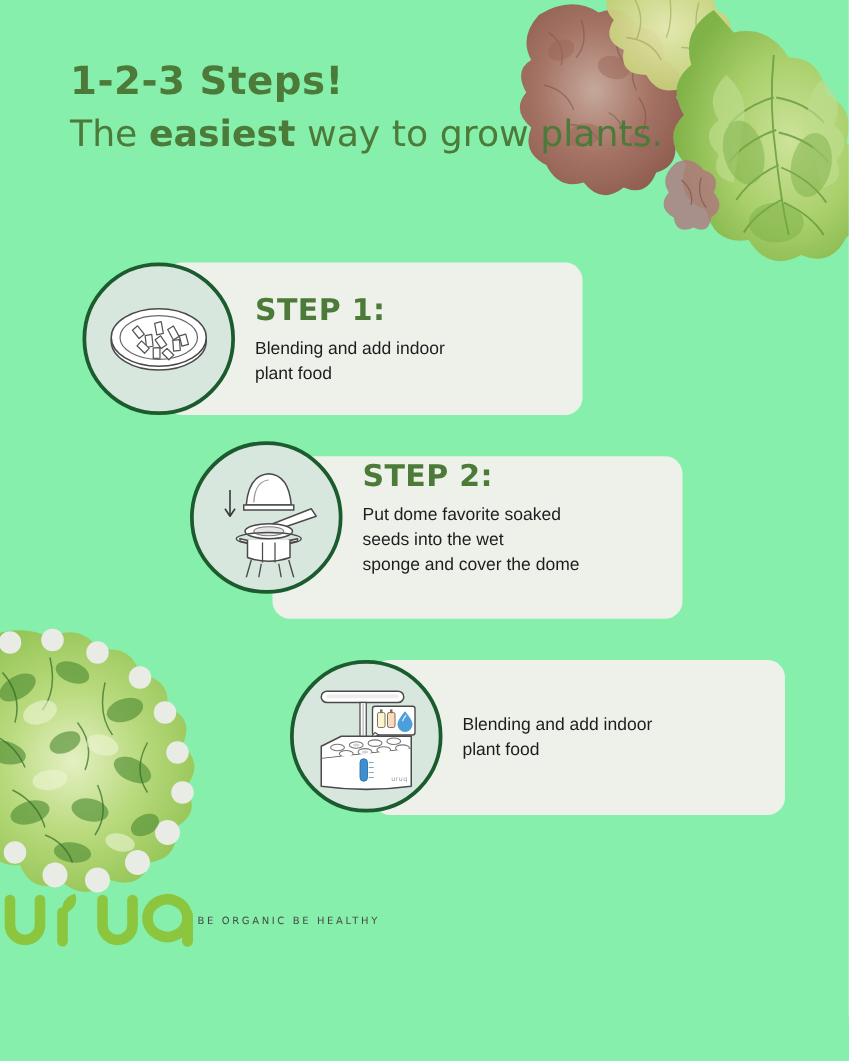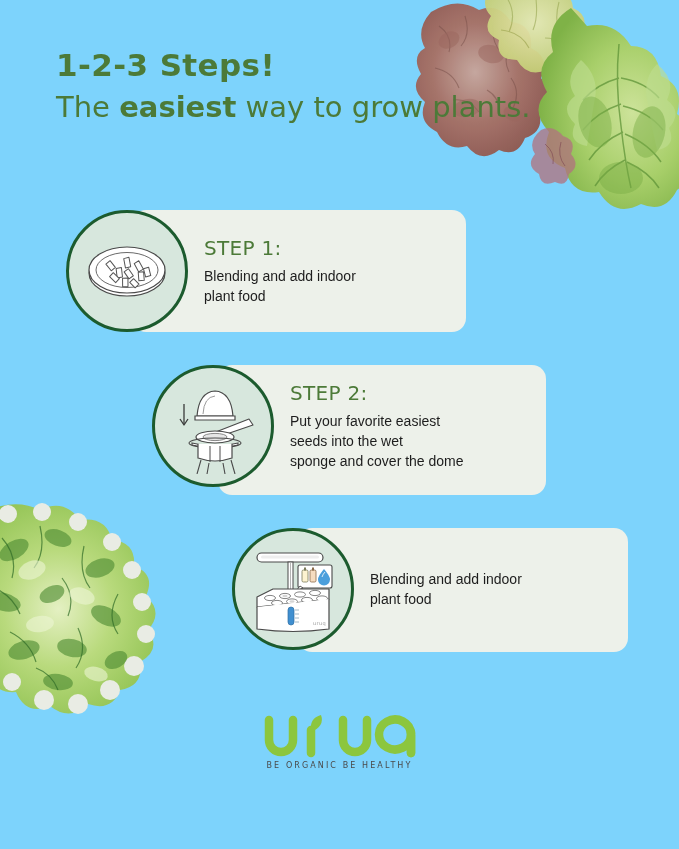--- a/index.html
+++ b/index.html
@@ -3,21 +3,21 @@
 <meta charset="utf-8">
 <style>
   html,body{margin:0;padding:0;}
   body{
     width:679px;height:849px;
     background:#e9ece4;
     font-family:"Liberation Sans", sans-serif;
     overflow:hidden;
     position:relative;
   }
-  .stage{position:relative;width:679px;height:849px;overflow:hidden;background:#7dd3fc;}
+  .stage{position:relative;width:679px;height:849px;overflow:hidden;background:#86efac;}
 
   
   .art{position:absolute;pointer-events:none;}
   #lettuce-top{right:-6px;top:-18px;width:290px;height:240px;}
   #lettuce-bottom{left:-34px;top:498px;width:250px;height:232px;}
 
   
   .headline-block{position:absolute;left:56px;top:48px;width:470px;}
   .headline{
     font-family:"DejaVu Sans", sans-serif;
@@ -34,21 +34,21 @@
 
   
   .step{position:absolute;display:flex;align-items:center;}
   .step-card{
     position:absolute;
     background:#edf1ea;
     border-radius:14px;
   }
   #step-1{left:66px;top:210px;}
   #card-1{left:132px;top:210px;width:334px;height:122px;}
-  #step-2{left:152px;top:365px;}
+  #step-2{left:152px;top:353px;}
   #card-2{left:218px;top:365px;width:328px;height:130px;}
   #step-3{left:232px;top:528px;}
   #card-3{left:298px;top:528px;width:330px;height:124px;}
 
   .circle{
     position:relative;
     width:122px;height:122px;flex:0 0 122px;
     border-radius:50%;
     background:#d7e7dd;
     border:3px solid #1c5b2e;
@@ -58,35 +58,35 @@
   }
   .circle svg{display:block;}
 
   .step-text{
     position:relative;z-index:4;
     margin-left:16px;
     padding-right:6px;
   }
   .step-title{
     font-family:"DejaVu Sans", sans-serif;
-    font-size:20px;font-weight:normal;
+    font-size:24px;font-weight:bold;
     color:#4c7a38;letter-spacing:.3px;
     margin:0 0 6px 0;
   }
   .step-desc{
     font-family:Liberation Sans, sans-serif;
     font-size:14px;color:#1d1d1d;
     margin:0;line-height:1.45;
     white-space:pre-line;
   }
 
   
   .logo-wrap{
     position:absolute;left:0;right:0;top:712px;
-    display:flex;flex-direction:column;align-items:center;
+    display:flex;align-items:center;
   }
   .logo-mark{display:block;}
   .logo-tag{
     font-family:"DejaVu Sans", sans-serif;
     font-size:8px;color:#4a4a4a;
     letter-spacing:2.1px;margin-top:3px;
   }
 </style>
 </head>
 <body>
@@ -294,21 +294,21 @@
 
         <path d="M33 66 L33 80 Q50 86 67 80 L67 66" fill="#ffffff" stroke="#4a4a4a" stroke-width="1.2"></path>
         <line x1="45" y1="68" x2="45" y2="84" stroke="#4a4a4a" stroke-width="1"></line>
         <line x1="55" y1="68" x2="55" y2="84" stroke="#4a4a4a" stroke-width="1"></line>
 
         <path d="M36 82 L32 96 M44 85 L42 96 M58 85 L60 96 M66 82 L70 96" stroke="#4a4a4a" stroke-width="1.1" fill="none"></path>
       </svg>
     </div>
     <div class="step-text">
       <div class="step-title">STEP 2:</div>
-      <p class="step-desc">Put your favorite easiest
+      <p class="step-desc">Put dome favorite soaked
 seeds into the wet
 sponge and cover the dome</p>
     </div>
   </div>
 
   <div class="step-card" id="card-3"></div>
   <div class="step" id="step-3">
     <div class="circle">
       <svg width="100" height="96" viewBox="0 0 100 96">
 

